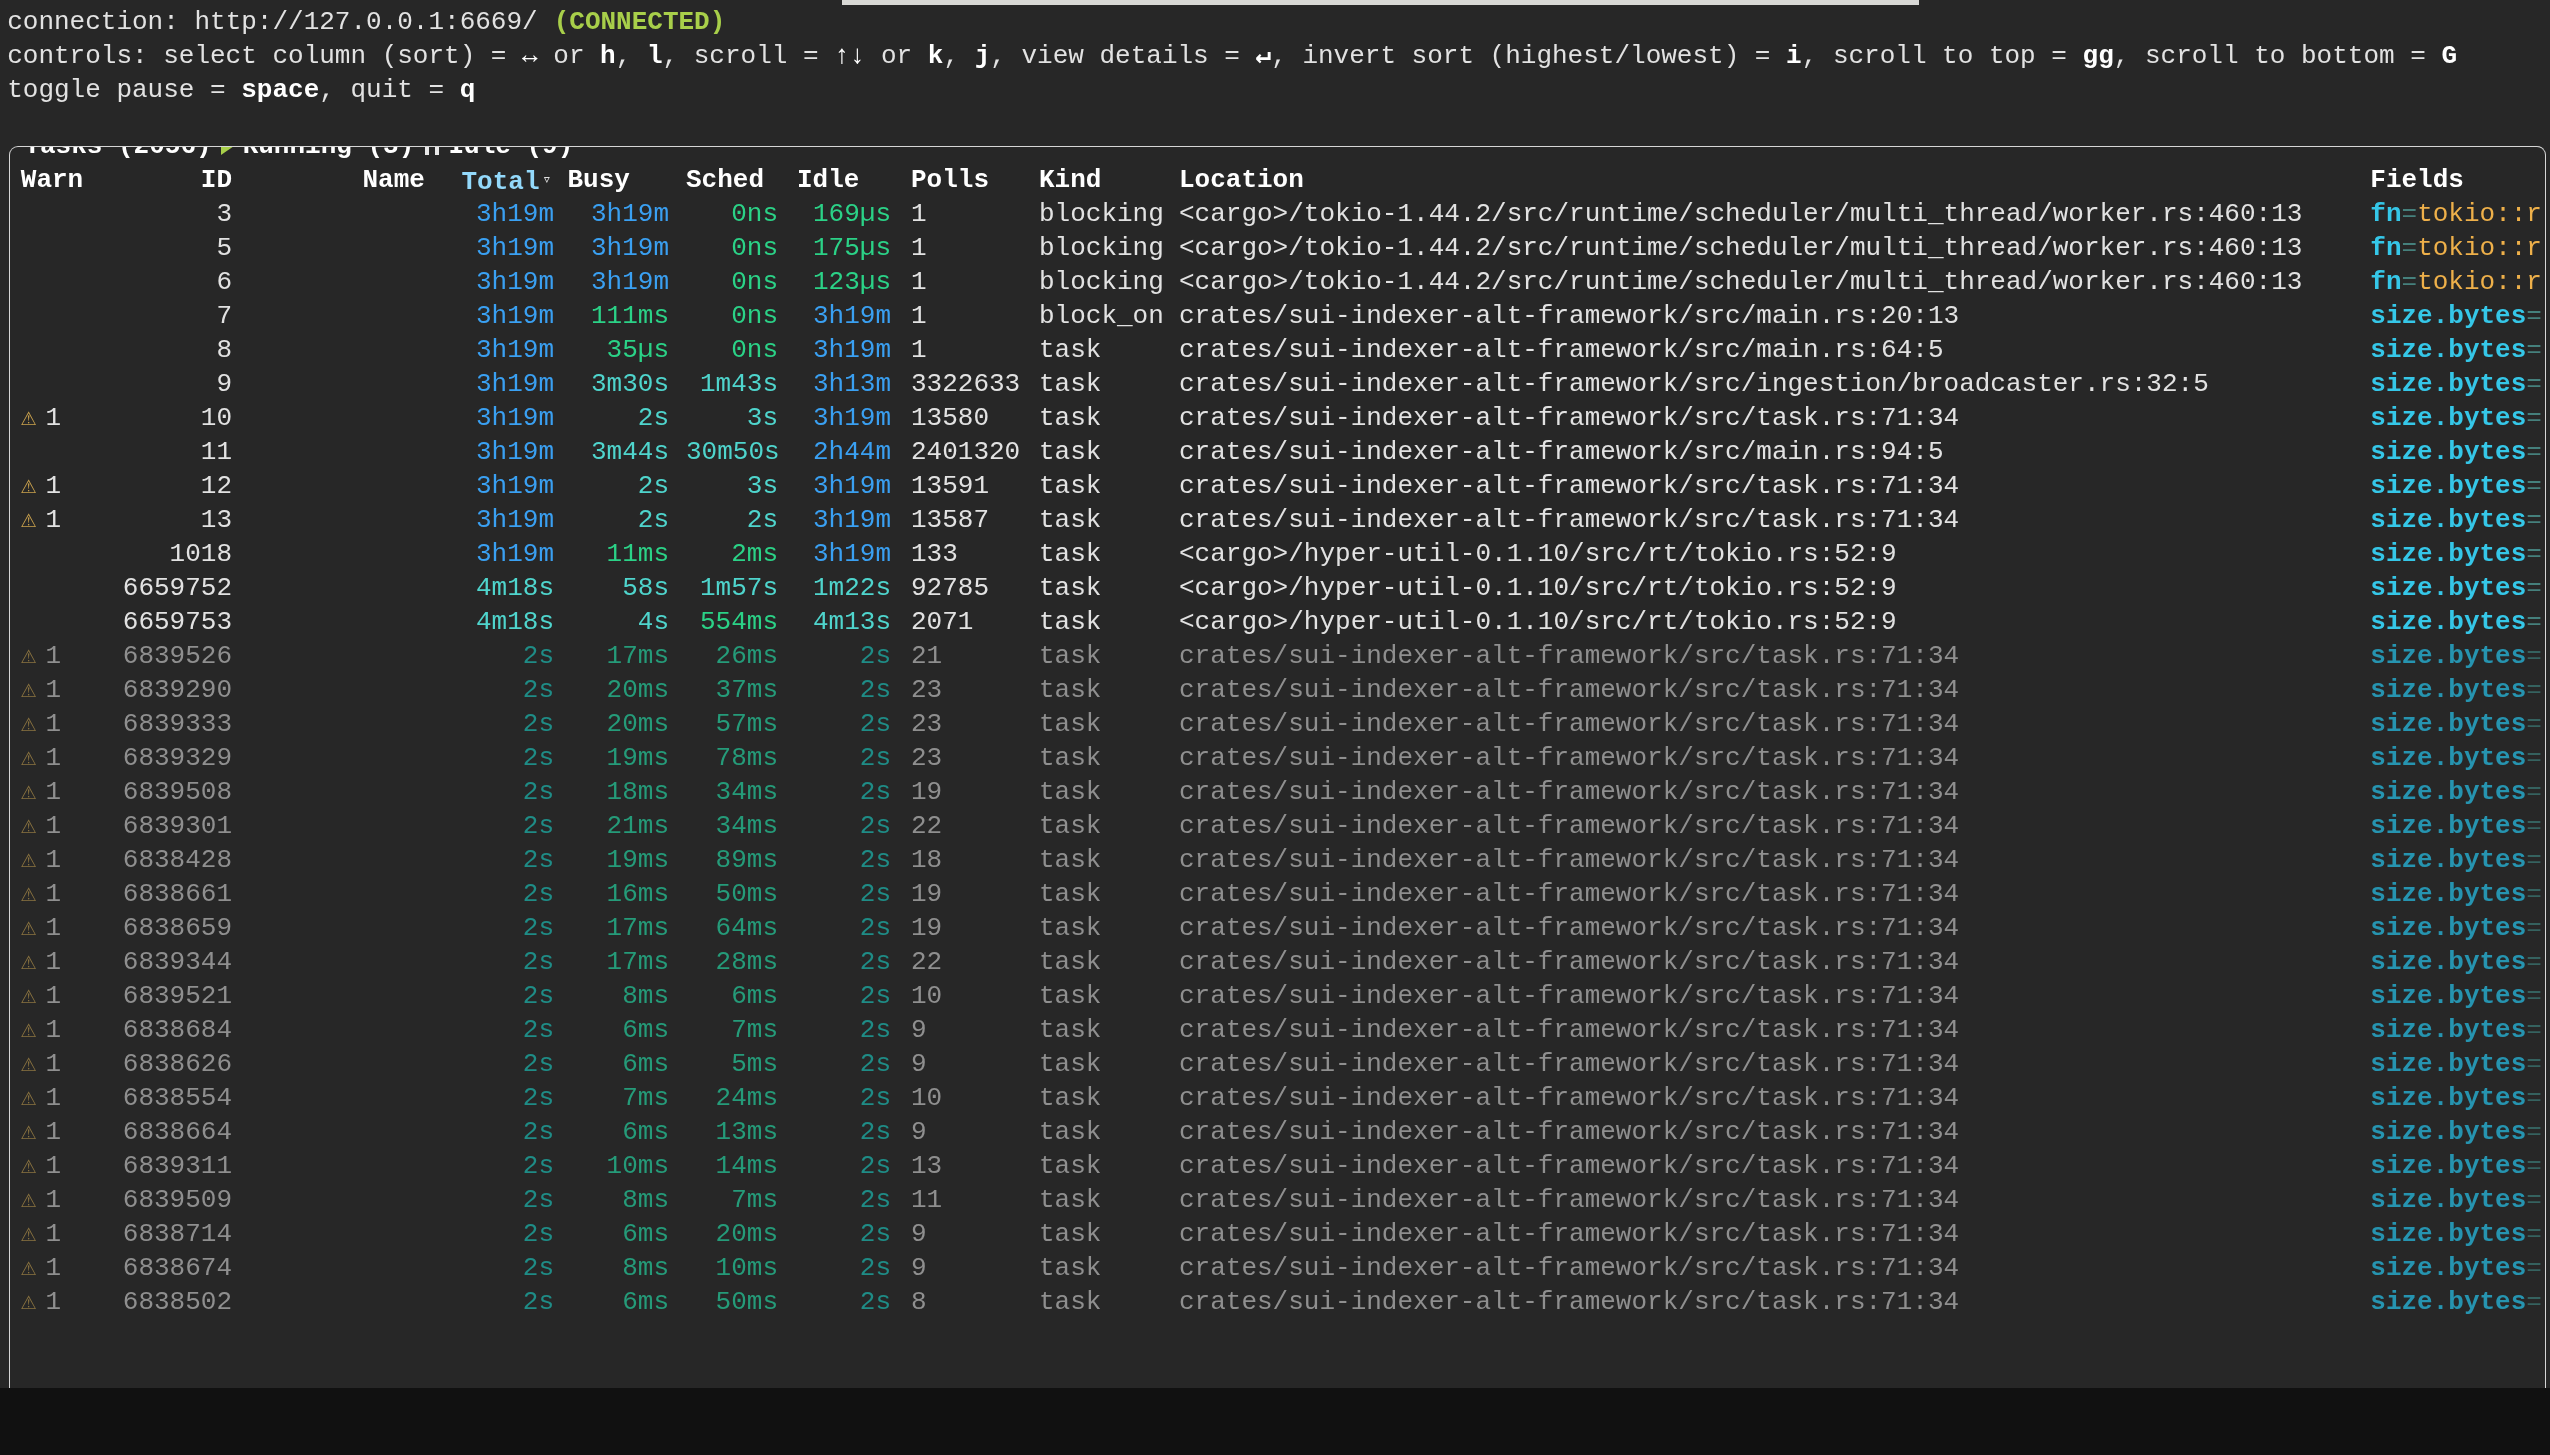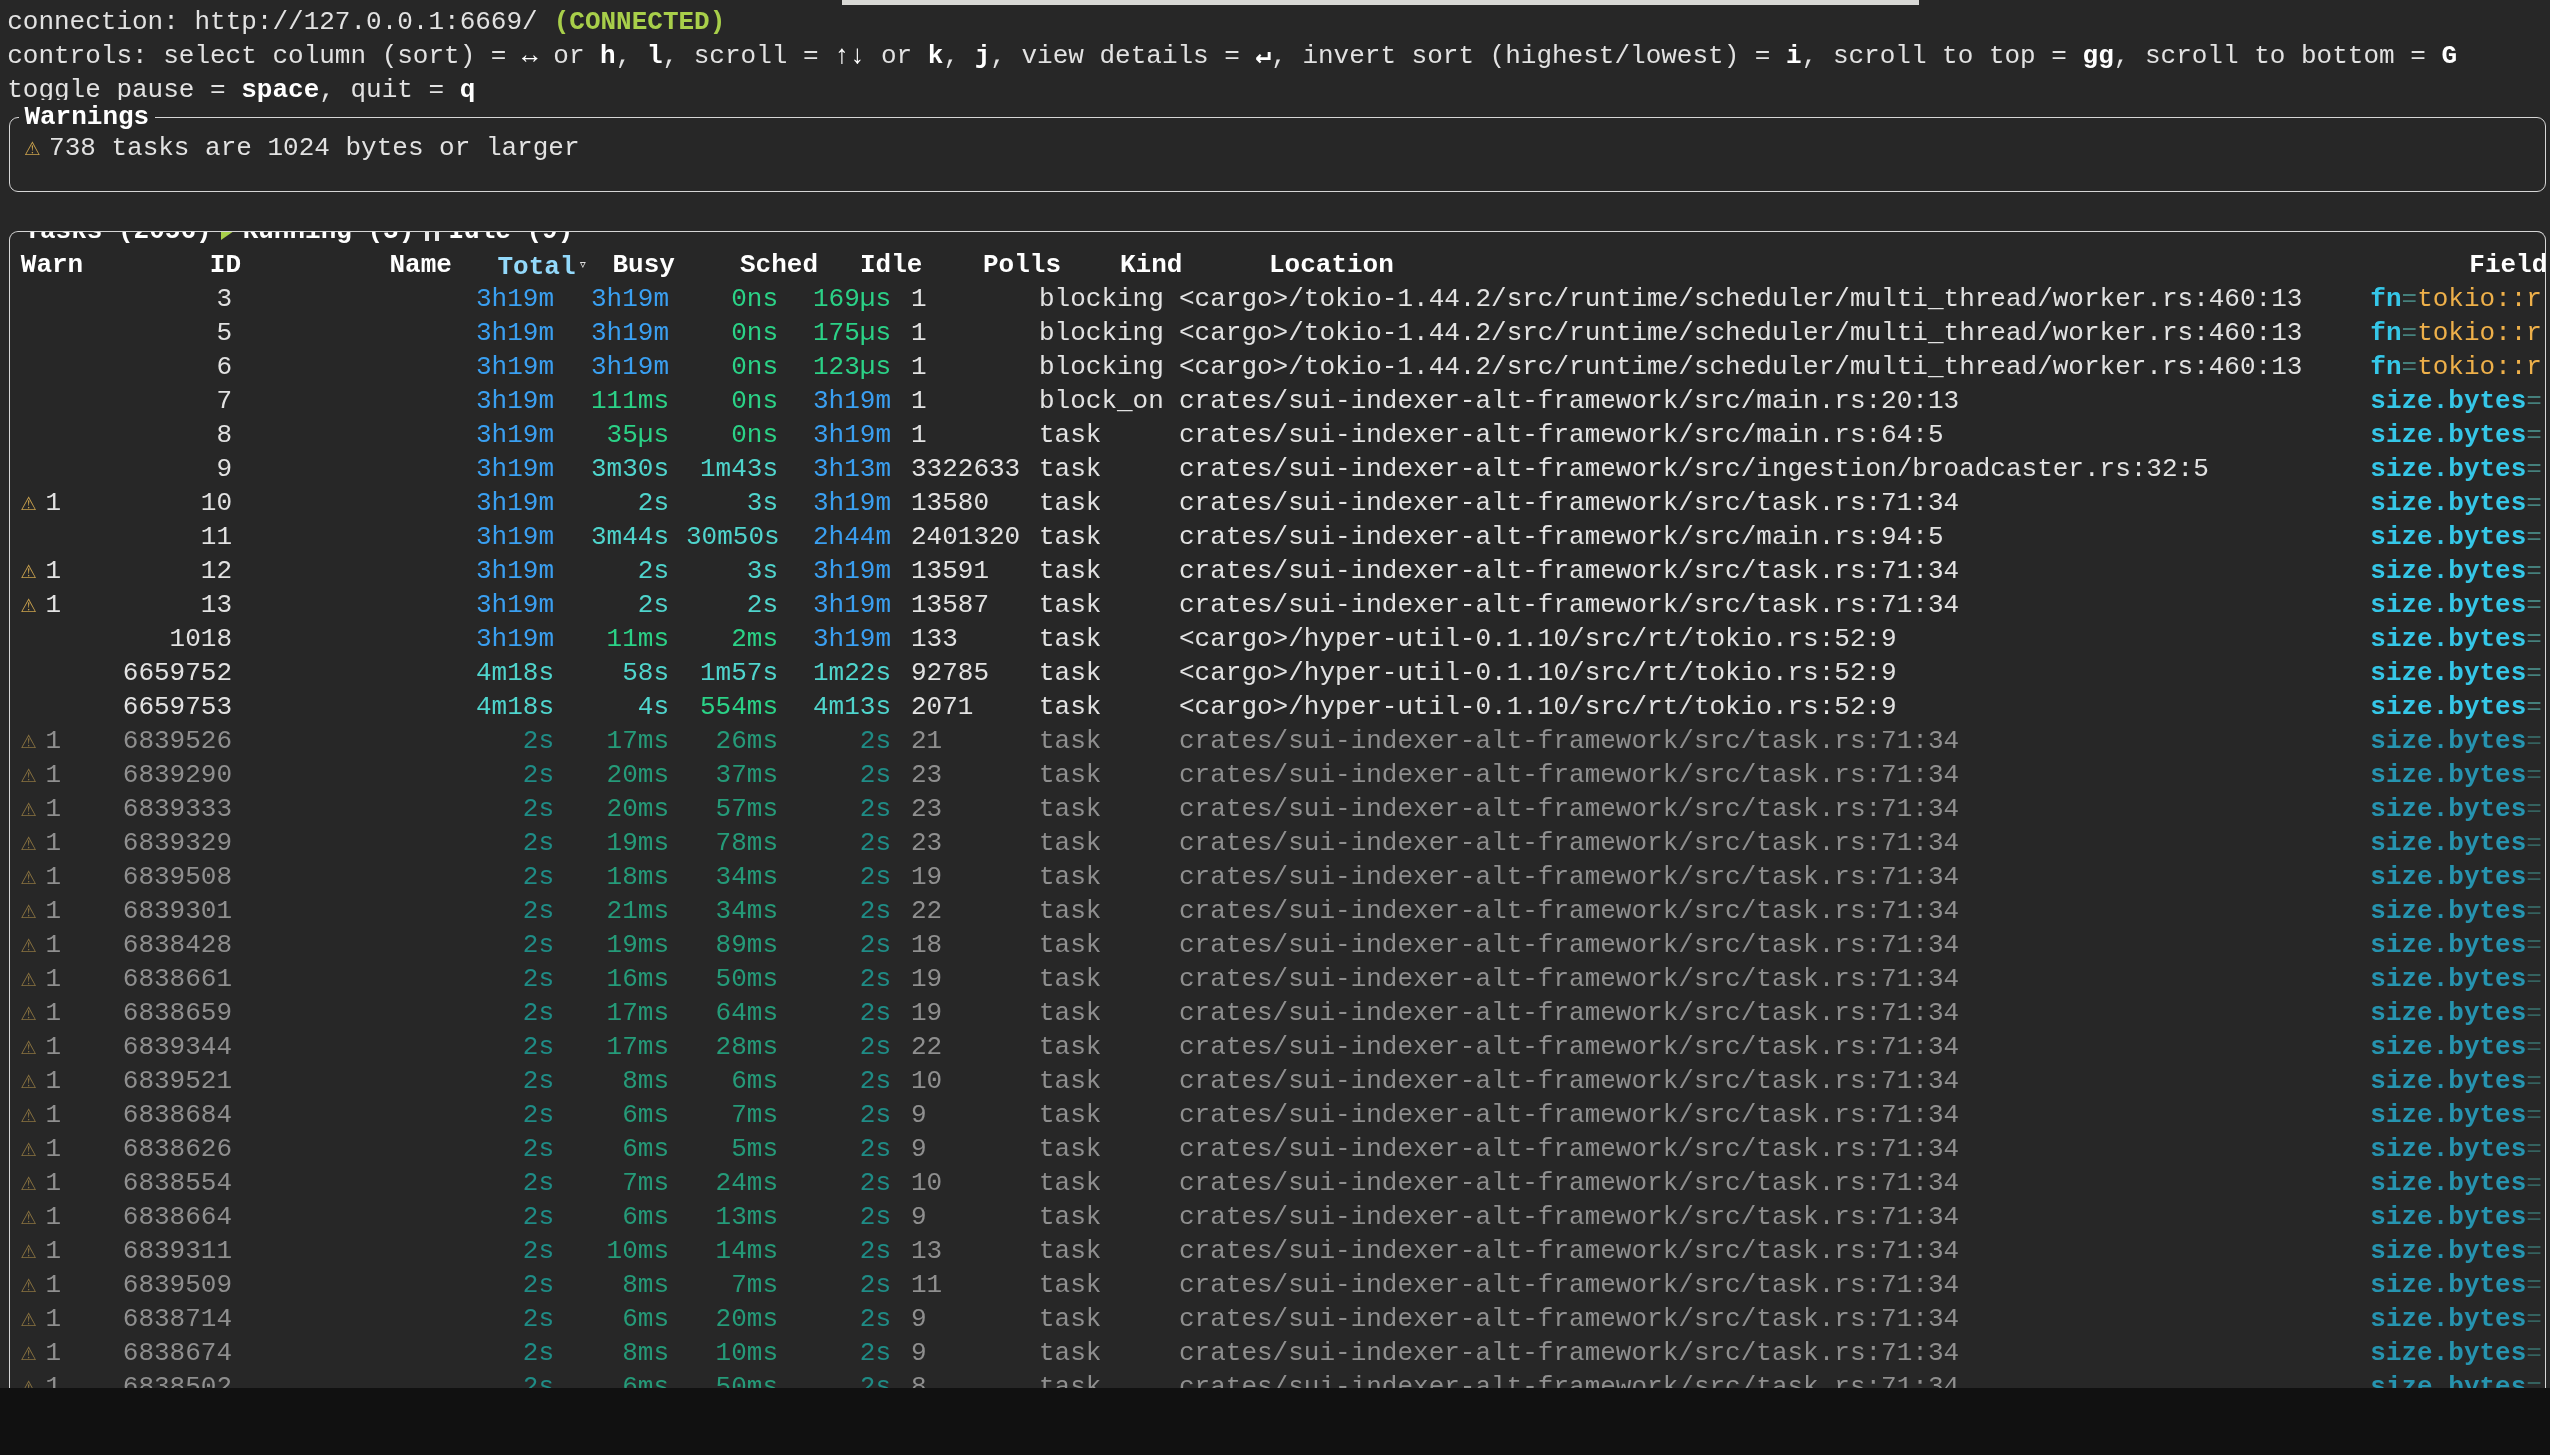--- a/index.html
+++ b/index.html
@@ -11,21 +11,21 @@
   .connected{color:var(--lime-green);font-weight:bold;margin-left:16px;}
   .box{position:relative;border:1.8px solid var(--border);border-radius:9px;margin-left:9px;margin-right:3.6px;box-sizing:border-box;}
   #warnings-box{margin-top:10.8px;height:75px;padding-top:12.6px;}
   #tasks-box{margin-top:39px;height:1256px;border-bottom:none;border-radius:9px 9px 0 0;padding-top:16px;overflow:hidden;}
   .box-title{position:absolute;top:-18px;left:9px;height:34px;background:var(--background);padding:0 5.4px;
     display:flex;align-items:center;font-weight:bold;color:var(--bold-white);white-space:pre;}
   .warning-line{padding-left:14.4px;white-space:pre;}
   .warn-glyph{color:var(--warning-gold);margin-right:9px;}
   
   .row{display:flex;height:34px;line-height:34px;white-space:pre;overflow:hidden;}
-  .row.hdr{font-weight:bold;color:var(--bold-white);gap:9px;}
+  .row.hdr{font-weight:bold;color:var(--bold-white);}
   .cell{flex:none;overflow:hidden;box-sizing:border-box;}
   .c-warn{width:94px;padding-left:10.8px;}
   .c-id{width:128px;text-align:right;padding-left:10.8px;}
   .c-state{width:126px;padding-left:20.6px;display:flex;align-items:center;margin-top:45px;}
   .c-name{width:99px;padding-left:4.5px;}
   .c-total{width:97px;text-align:right;padding-left:4.5px;}
   .c-busy{width:115px;text-align:right;padding-left:13.5px;}
   .c-sched{width:109px;text-align:right;padding-left:17px;}
   .c-idle{width:113px;text-align:right;padding-left:19px;}
   .c-polls{width:148px;padding-left:20px;}
@@ -73,24 +73,20 @@
 
 <div id="screen">
   <div id="window-edge"></div>
 
   <div class="top">
     <div class="topline"><span>connection: </span><span>http://127.0.0.1:6669/</span><span class="connected">(CONNECTED)</span></div>
     <div class="topline"><span>controls: select column (sort) = </span><span class="b">↔</span><span> or </span><span class="b">h</span><span>, </span><span class="b">l</span><span>, scroll = </span><span class="b">↑↓</span><span> or </span><span class="b">k</span><span>, </span><span class="b">j</span><span>, view details = </span><span class="b">↵</span><span>, invert sort (highest/lowest) = </span><span class="b">i</span><span>, scroll to top = </span><span class="b">gg</span><span>, scroll to bottom = </span><span class="b">G</span></div>
     <div class="topline"><span>toggle pause = </span><span class="b">space</span><span>, quit = </span><span class="b">q</span></div>
   </div>
 
-  <div class="box" id="warnings-box">
-    <div class="box-title"><span>Warnings</span></div>
-    <div class="warning-line"><span class="warn-glyph">⚠</span><span>738 tasks are 1024 bytes or larger</span></div>
-  </div>
 
   <div class="box" id="tasks-box">
     <div class="box-title">
       <span>Tasks (2056)</span>
       <span class="ic-run-t"></span>
       <span>Running (3)</span>
       <span class="ic-pause-t"></span>
       <span>Idle (9)</span>
     </div>
     <div class="row hdr"><div class="cell c-warn">Warn</div><div class="cell c-id">ID</div><div class="cell c-state">State</div><div class="cell c-name">Name</div><div class="cell c-total"><span class="sort-lbl">Total</span><span class="sort-arrow">▿</span></div><div class="cell c-busy">Busy</div><div class="cell c-sched">Sched</div><div class="cell c-idle">Idle</div><div class="cell c-polls">Polls</div><div class="cell c-kind">Kind</div><div class="cell c-location">Location</div><div class="cell c-fields">Fields</div></div>

